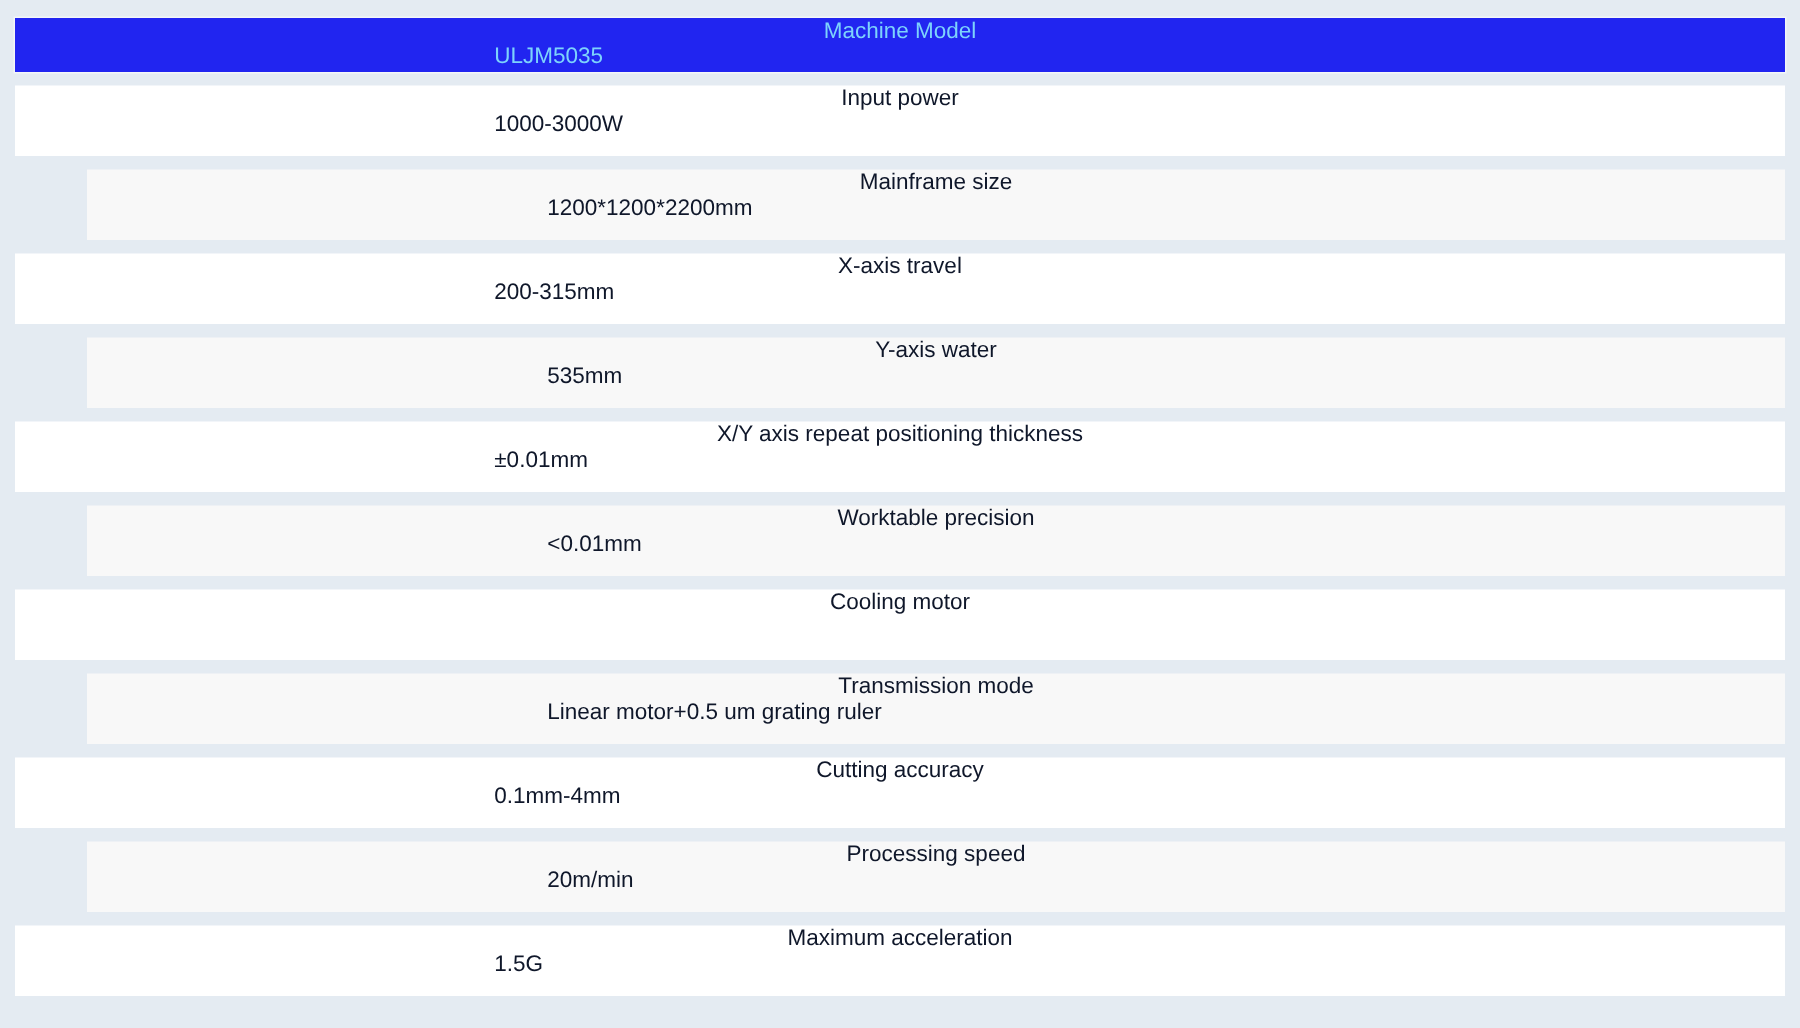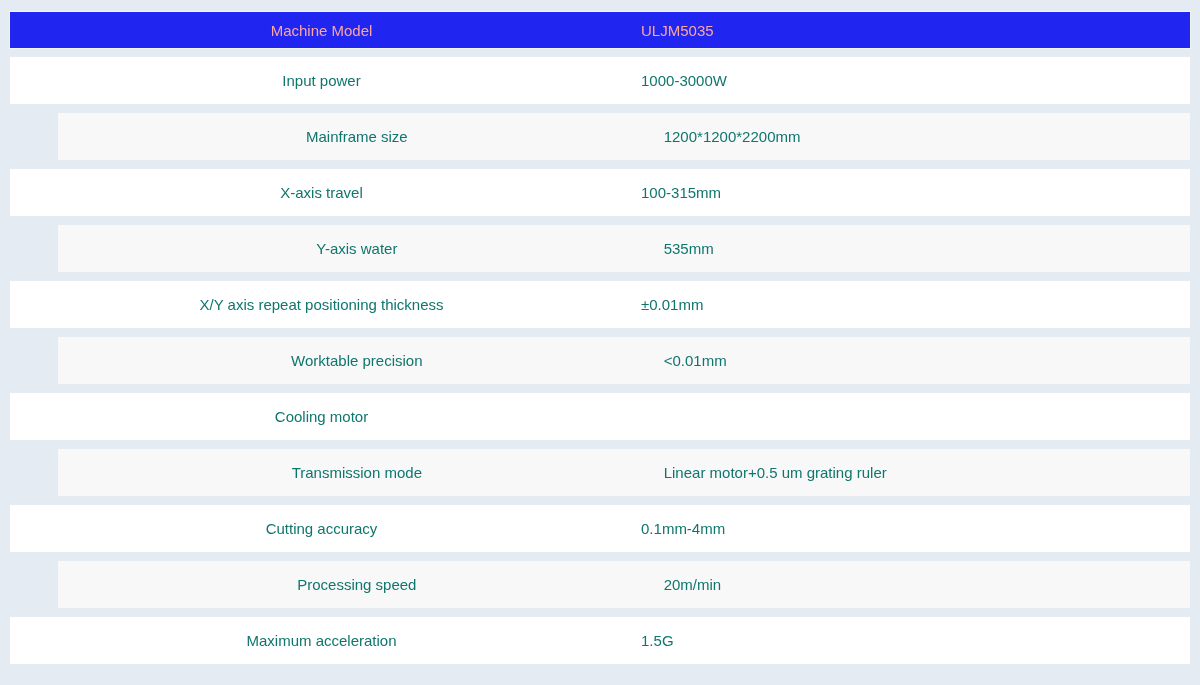--- a/index.html
+++ b/index.html
@@ -11,34 +11,36 @@
     font-family: "Liberation Sans", sans-serif;
     overflow: hidden;
   }
   .spec-table {
     margin: 0 10px;
     padding-top: 12px;
   }
   .header-row {
     height: 36px;
     background: #2125f0;
-    color: #fca5a5;
+    color: #7dd3fc;
     display: flex;
     align-items: center;
     font-size: 15px;
     font-weight: 500;
     box-shadow: 0 0 0 1px rgba(255,255,255,0.55);
+    flex-direction: column;
   }
   .spec-row {
     height: 47px;
     margin-top: 9px;
     display: flex;
     align-items: center;
     font-size: 15px;
-    color: #0f766e;
+    color: #0f172a;
+    flex-direction: column;
   }
   .spec-row.white { background: #ffffff; }
   .spec-row.gray  { background: #f8f8f8; margin-left: 48px; }
   .cell-label {
     width: 52.8%;
     text-align: center;
     padding: 0 8px;
   }
   .cell-value {
     width: 47.2%;
@@ -61,21 +63,21 @@
     <div class="cell-value">1000-3000W</div>
   </div>
 
   <div class="spec-row gray">
     <div class="cell-label">Mainframe size</div>
     <div class="cell-value">1200*1200*2200mm</div>
   </div>
 
   <div class="spec-row white">
     <div class="cell-label">X-axis travel</div>
-    <div class="cell-value">100-315mm</div>
+    <div class="cell-value">200-315mm</div>
   </div>
 
   <div class="spec-row gray">
     <div class="cell-label">Y-axis water</div>
     <div class="cell-value">535mm</div>
   </div>
 
   <div class="spec-row white">
     <div class="cell-label">X/Y axis repeat positioning thickness</div>
     <div class="cell-value">±0.01mm</div>

